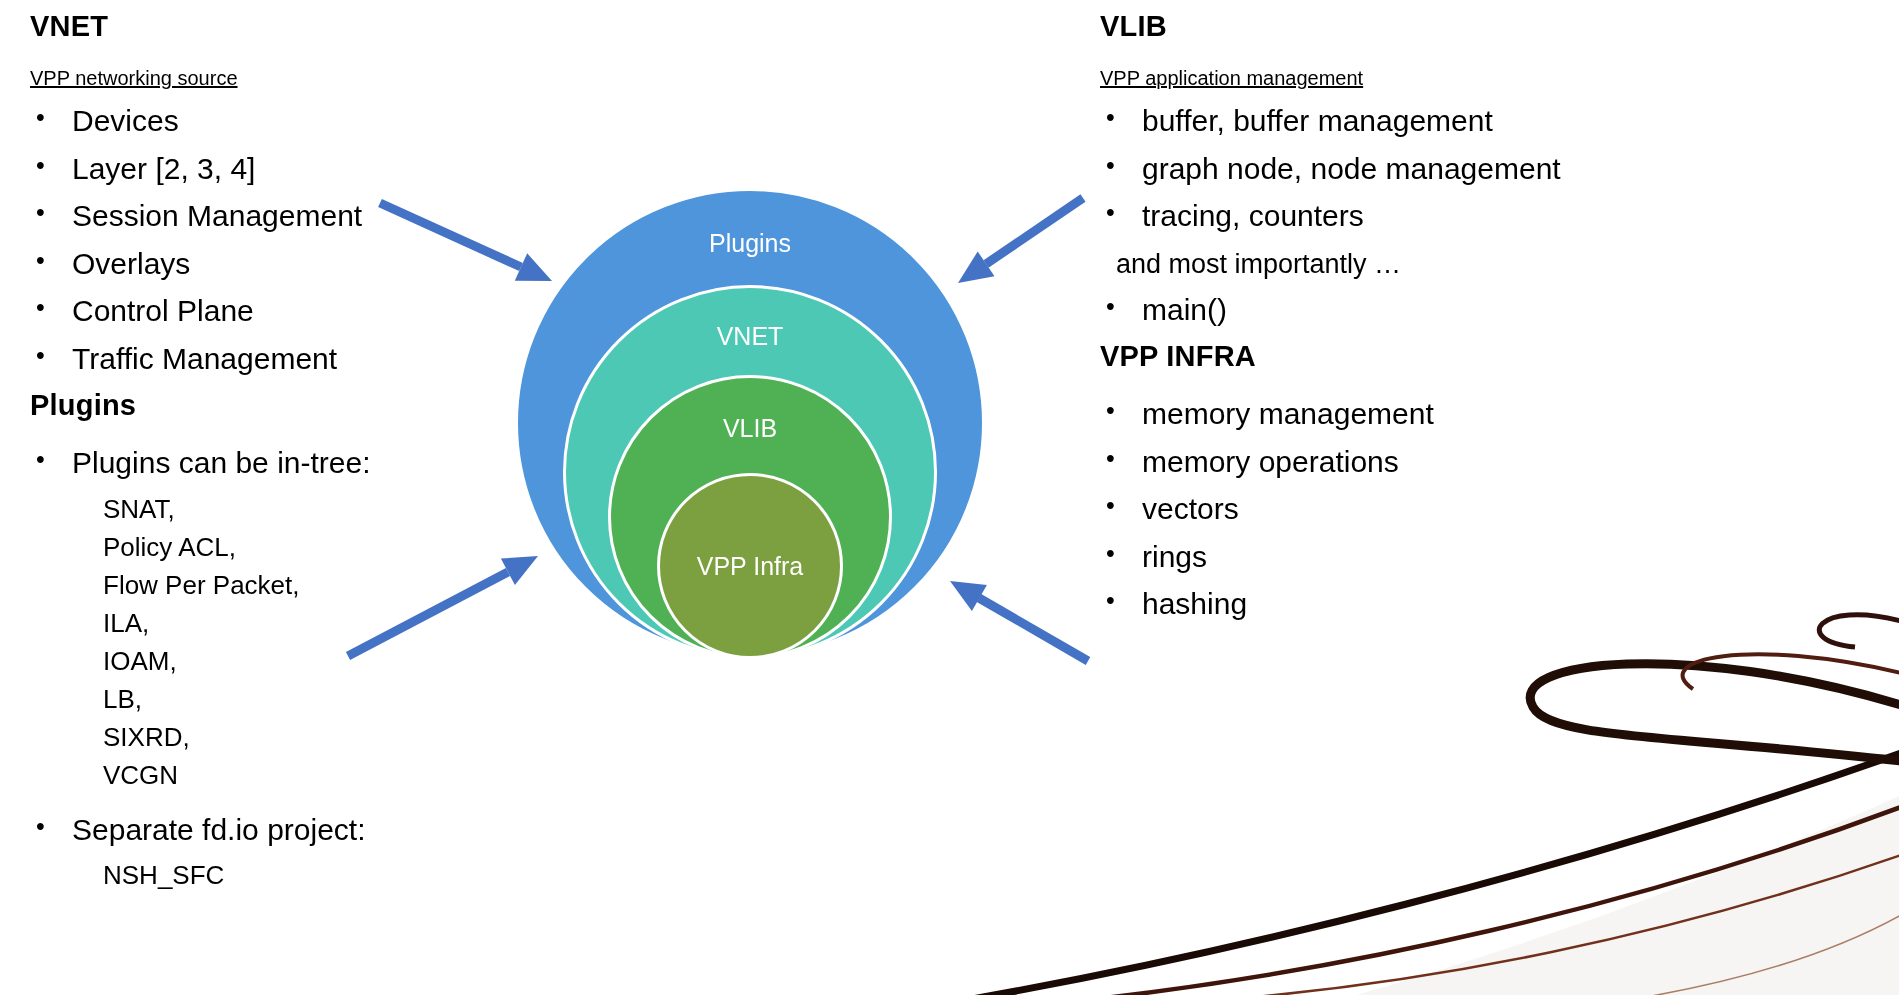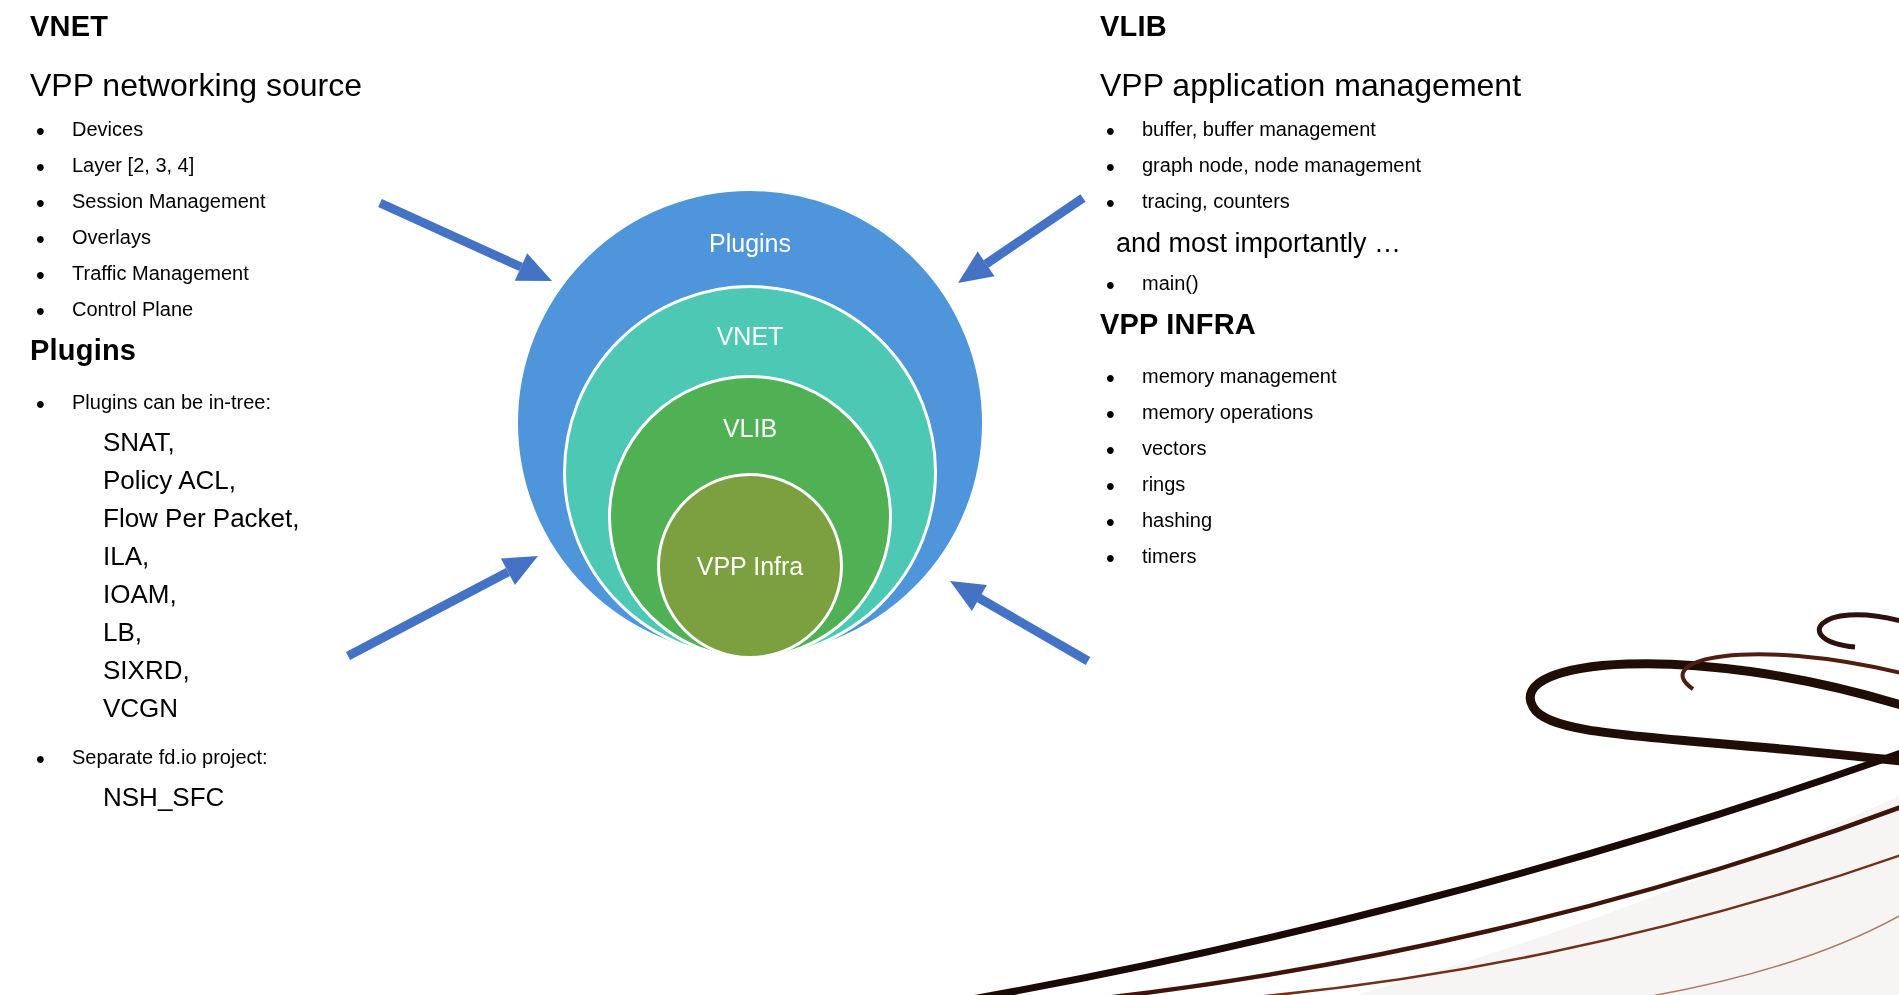--- a/index.html
+++ b/index.html
@@ -20,28 +20,29 @@
   .col-left  { left: 30px;   top: 10px; width: 470px; }
   .col-right { left: 1100px; top: 10px; width: 520px; }
 
   h2.head {
     font-size: 29px;
     font-weight: bold;
     margin: 0 0 24px 0;
     letter-spacing: 0.2px;
   }
   p.sub {
-    font-size: 32px;
+    font-size: 20px;
     margin: 0 0 14px 0;
+    text-decoration: underline;
   }
   ul.bullets {
     list-style: none;
     margin: 0;
     padding: 0;
-    font-size: 20px;
+    font-size: 30px;
   }
   ul.bullets li {
     position: relative;
     padding-left: 42px;
     margin: 13px 0;
     line-height: 1.15;
   }
   ul.bullets li::before {
     content: "\2022";
     position: absolute;
@@ -148,22 +149,22 @@
   </svg>
 
   <section class="col col-left">
     <h2 class="head">VNET</h2>
     <p class="sub">VPP networking source</p>
     <ul class="bullets">
       <li>Devices</li>
       <li>Layer [2, 3, 4]</li>
       <li>Session Management</li>
       <li>Overlays</li>
+      <li>Control Plane</li>
       <li>Traffic Management</li>
-      <li>Control Plane</li>
     </ul>
 
     <h2 class="head heading-gap">Plugins</h2>
     <ul class="bullets">
       <li>Plugins can be in-tree:</li>
     </ul>
     <div class="sublist">
       <div>SNAT,</div>
       <div>Policy ACL,</div>
       <div>Flow Per Packet,</div>
@@ -194,17 +195,16 @@
       <li>main()</li>
     </ul>
 
     <h2 class="head infra-gap">VPP INFRA</h2>
     <ul class="bullets">
       <li>memory management</li>
       <li>memory operations</li>
       <li>vectors</li>
       <li>rings</li>
       <li>hashing</li>
-      <li>timers</li>
     </ul>
   </section>
 
 </div>
 
 </body></html>

